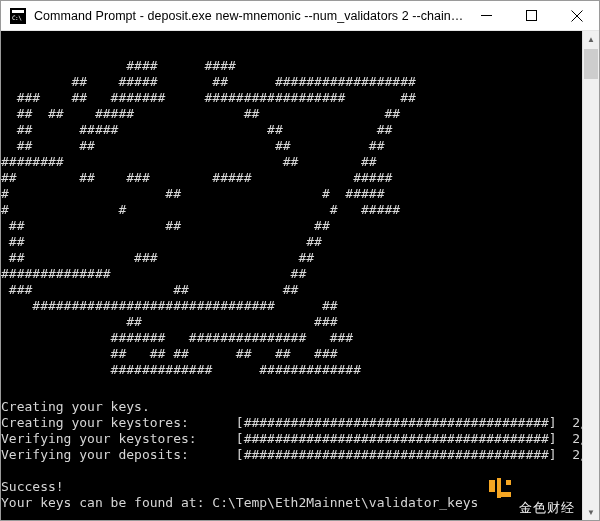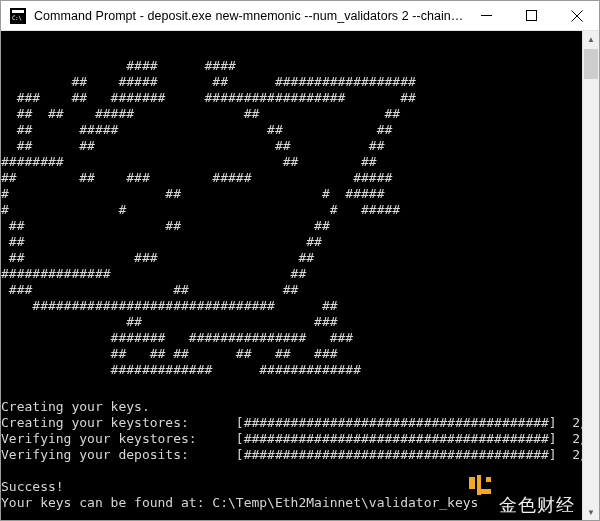--- a/index.html
+++ b/index.html
@@ -177,21 +177,21 @@
   .wm-mark .sq {
     position: absolute;
     background: #f5a623;
   }
   .wm-mark .s1 { left: 0px;  top: 2px;  width: 6px;  height: 12px; }
   .wm-mark .s2 { left: 8px;  top: 0px;  width: 4px;  height: 20px; }
   .wm-mark .s3 { left: 12px; top: 14px; width: 10px; height: 5px; }
   .wm-mark .s4 { left: 17px; top: 2px;  width: 5px;  height: 5px; }
   .wm-text {
     color: #f2f2f2;
-    font-size: 18px;
+    font-size: 13px;
     font-family: "DejaVu Sans", sans-serif;
     letter-spacing: 1px;
     white-space: nowrap;
     margin-top: 37px;
   }
 </style>
 </head>
 <body>
 
 <div class="window">

